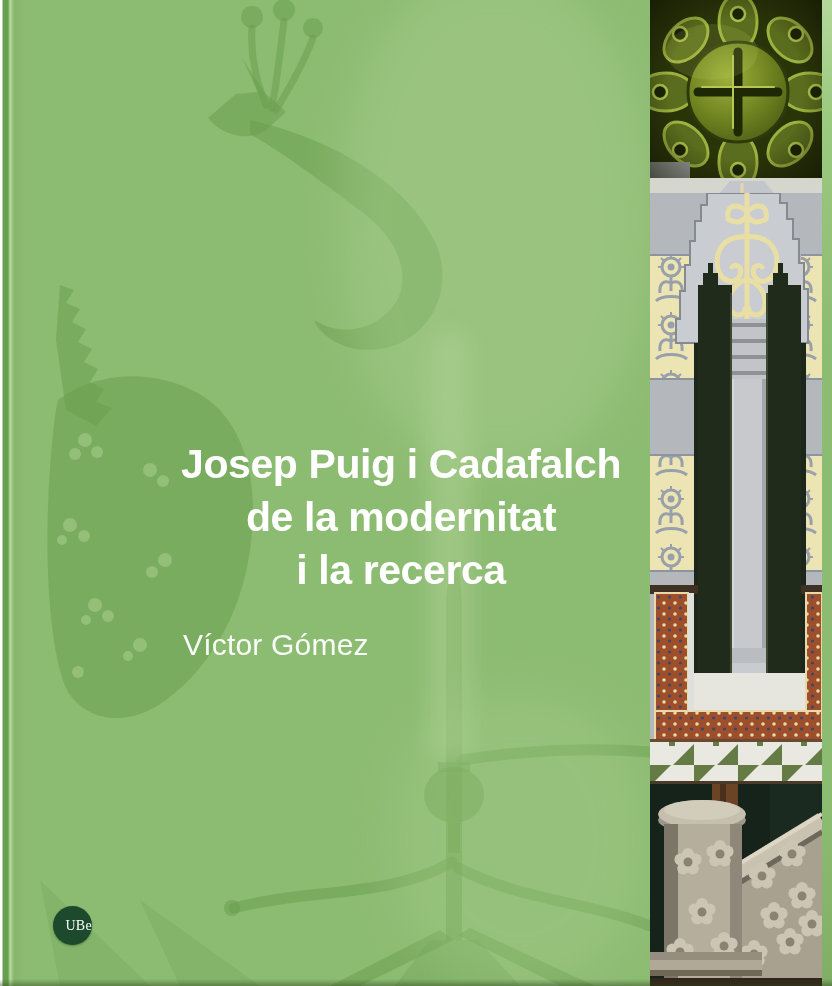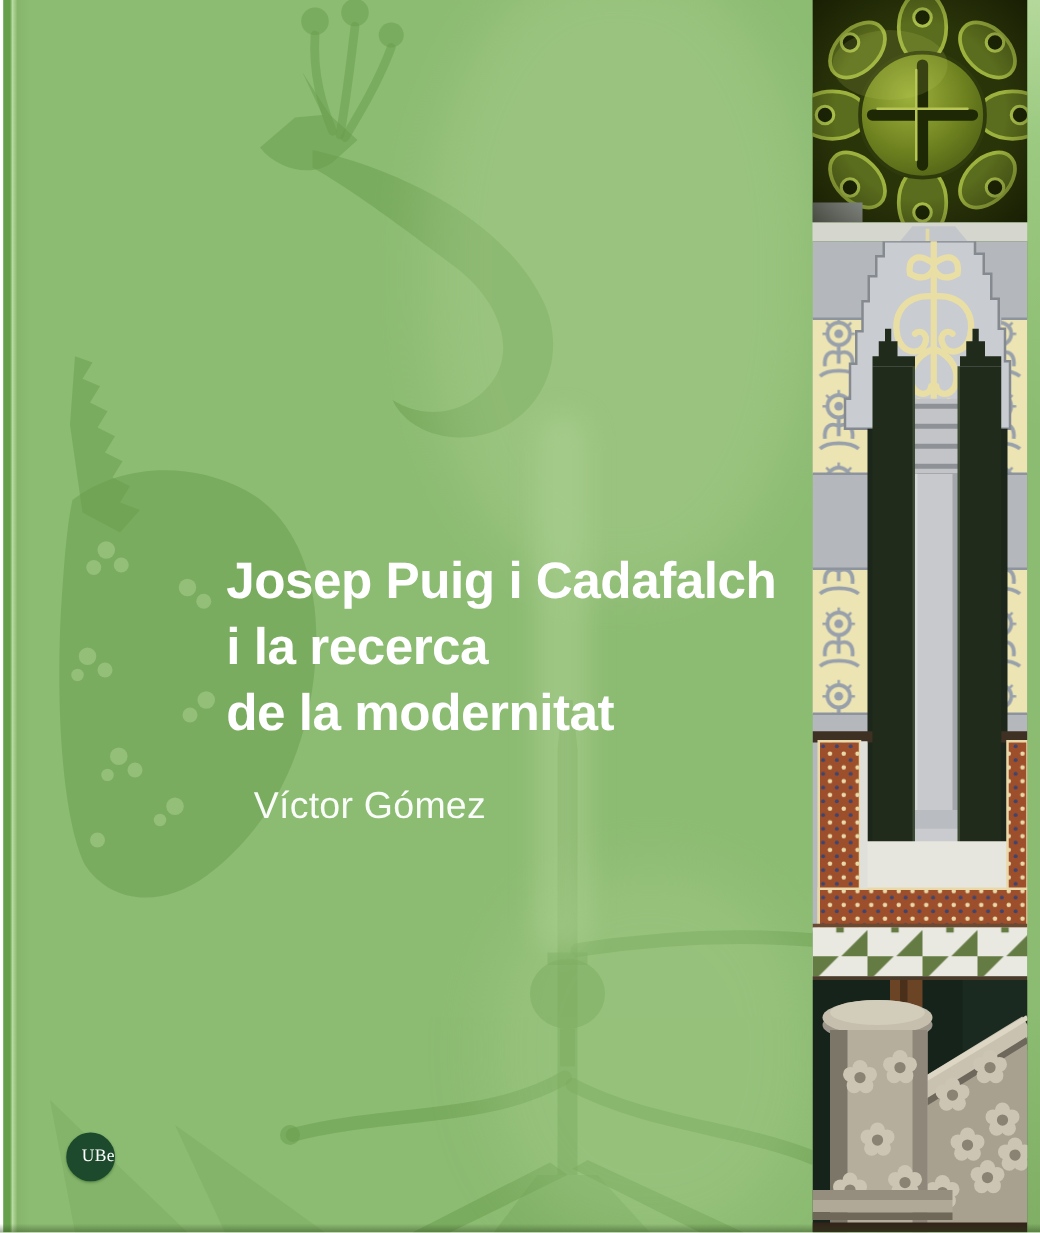--- a/index.html
+++ b/index.html
@@ -20,24 +20,24 @@
   .watermark{position:absolute;left:0;top:0;z-index:1;}
   .patch{position:absolute;background:var(--light-green,#aed193);z-index:2;pointer-events:none;}
   .patch1{left:340px;top:-30px;width:310px;height:500px;opacity:.38;filter:blur(22px);border-radius:45%;}
   .patch2{left:428px;top:330px;width:44px;height:430px;opacity:.5;filter:blur(10px);border-radius:20px;}
   .patch3{left:390px;top:690px;width:260px;height:300px;opacity:.3;filter:blur(24px);border-radius:45%;}
   .title{
     position:absolute;left:181px;top:438px;z-index:3;
     color:var(--title-white,#fff);font-weight:bold;font-size:41px;line-height:53px;
     letter-spacing:-0.4px;margin:0;
   }
-  .title span{display:block;}
+  .title span{display:block;text-align:center;}
   .author{
     position:absolute;left:183px;top:628px;z-index:3;
-    color:var(--title-white,#fff);opacity:.96;font-size:30px;font-weight:400;letter-spacing:.2px;margin-left:20px;
+    color:var(--title-white,#fff);opacity:.96;font-size:30px;font-weight:400;letter-spacing:.2px;
   }
   .photos{position:absolute;left:650px;top:0;width:172px;height:986px;z-index:4;display:flex;flex-direction:column;}
   .photo{position:relative;box-shadow:inset 0 0 0 1px rgba(0,0,0,.22);}
   .photo svg{display:block;}
   .gap{
     height:15px;background:var(--photo-gap-grey,#d5d6cd);position:relative;
   }
   .gap svg{display:block;}
   .right-strip{
     position:absolute;right:0;top:0;width:10px;height:100%;z-index:5;
@@ -124,22 +124,22 @@
   </svg>
 
   <div class="patch patch1"></div>
   <div class="patch patch2"></div>
   <div class="patch patch3"></div>
 
   <div class="spine"></div>
 
   <h1 class="title">
     <span>Josep Puig i Cadafalch</span>
+    <span>de la modernitat</span>
     <span>i la recerca</span>
-    <span>de la modernitat</span>
   </h1>
   <div class="author">Víctor Gómez</div>
 
   <div class="photos">
 
     <div class="photo" style="height:178px" role="img" aria-label="green glazed ceramic rosette tile with cross-carved boss">
       <svg width="172" height="178" viewBox="0 0 172 178">
         <defs>
           <radialGradient id="t-boss" cx="40%" cy="35%" r="75%">
             <stop offset="0%" stop-color="#9db13c"></stop>

